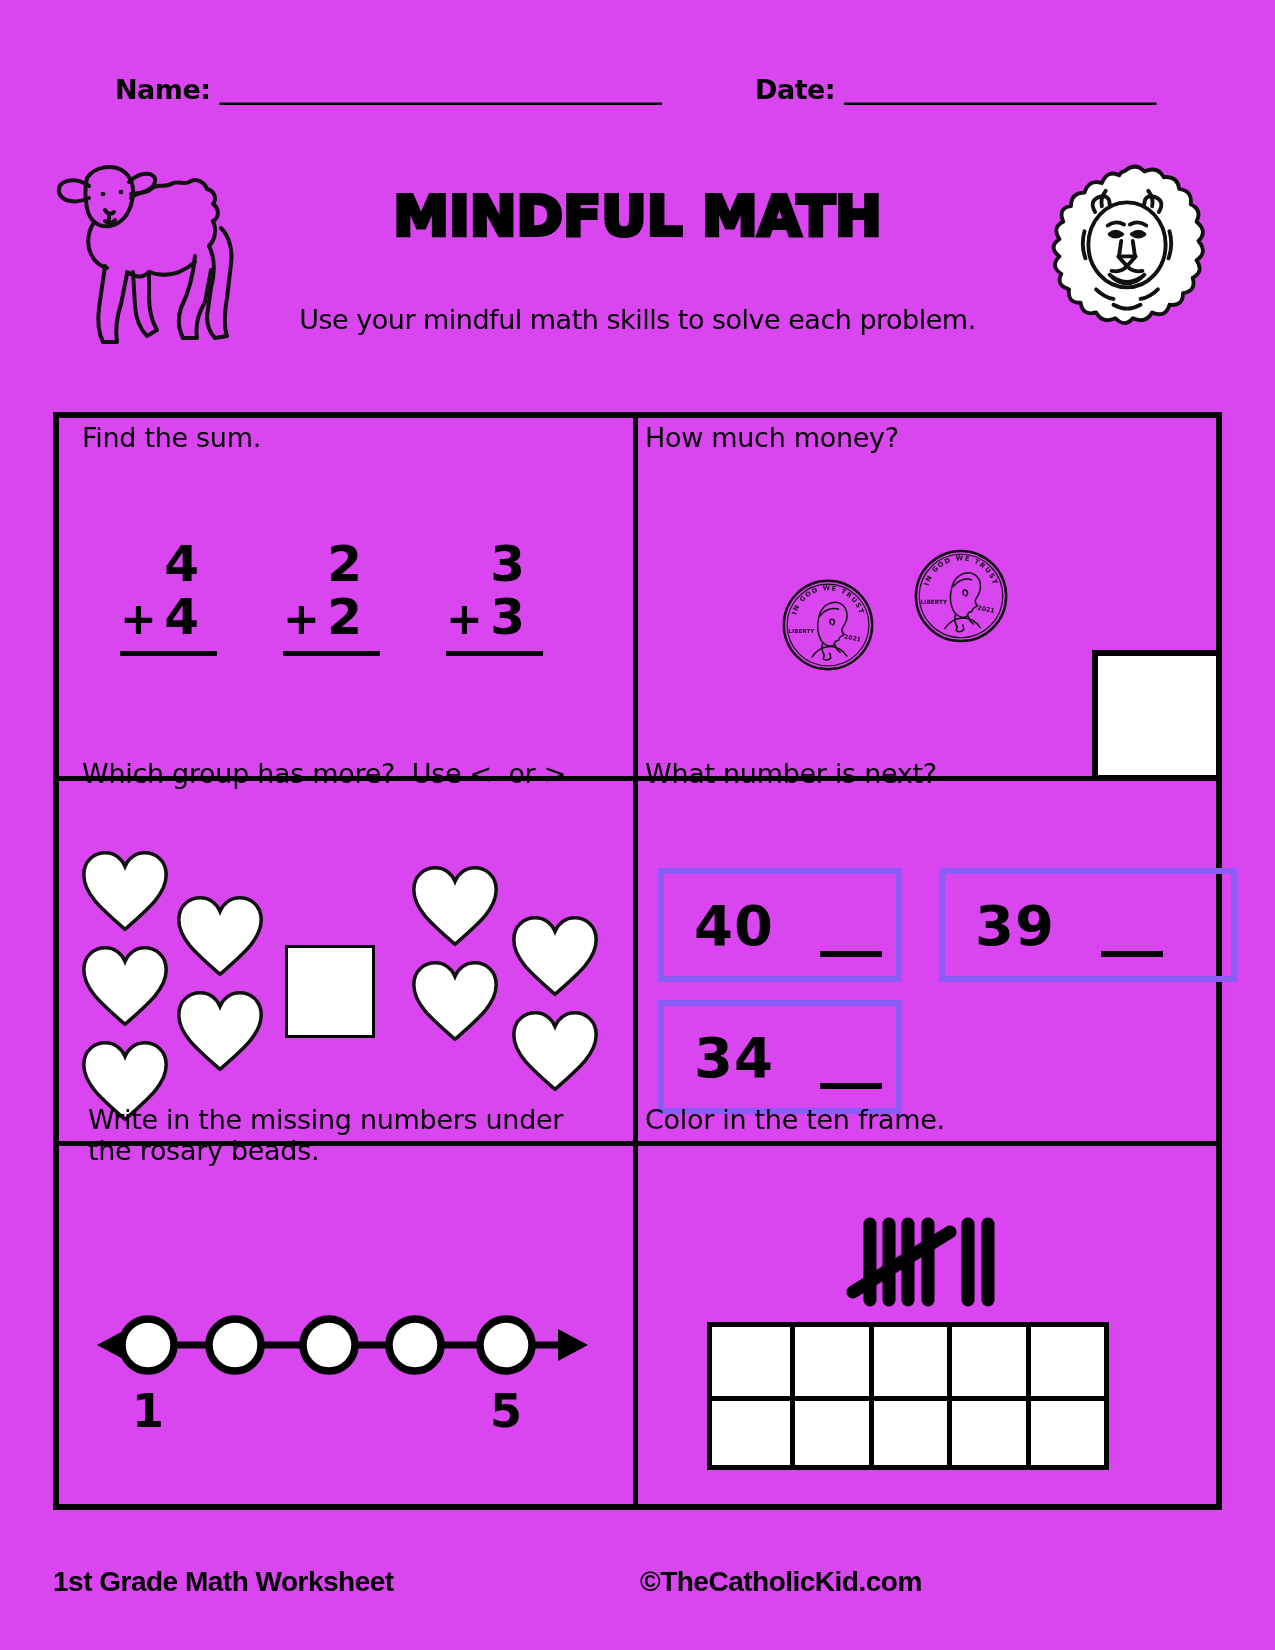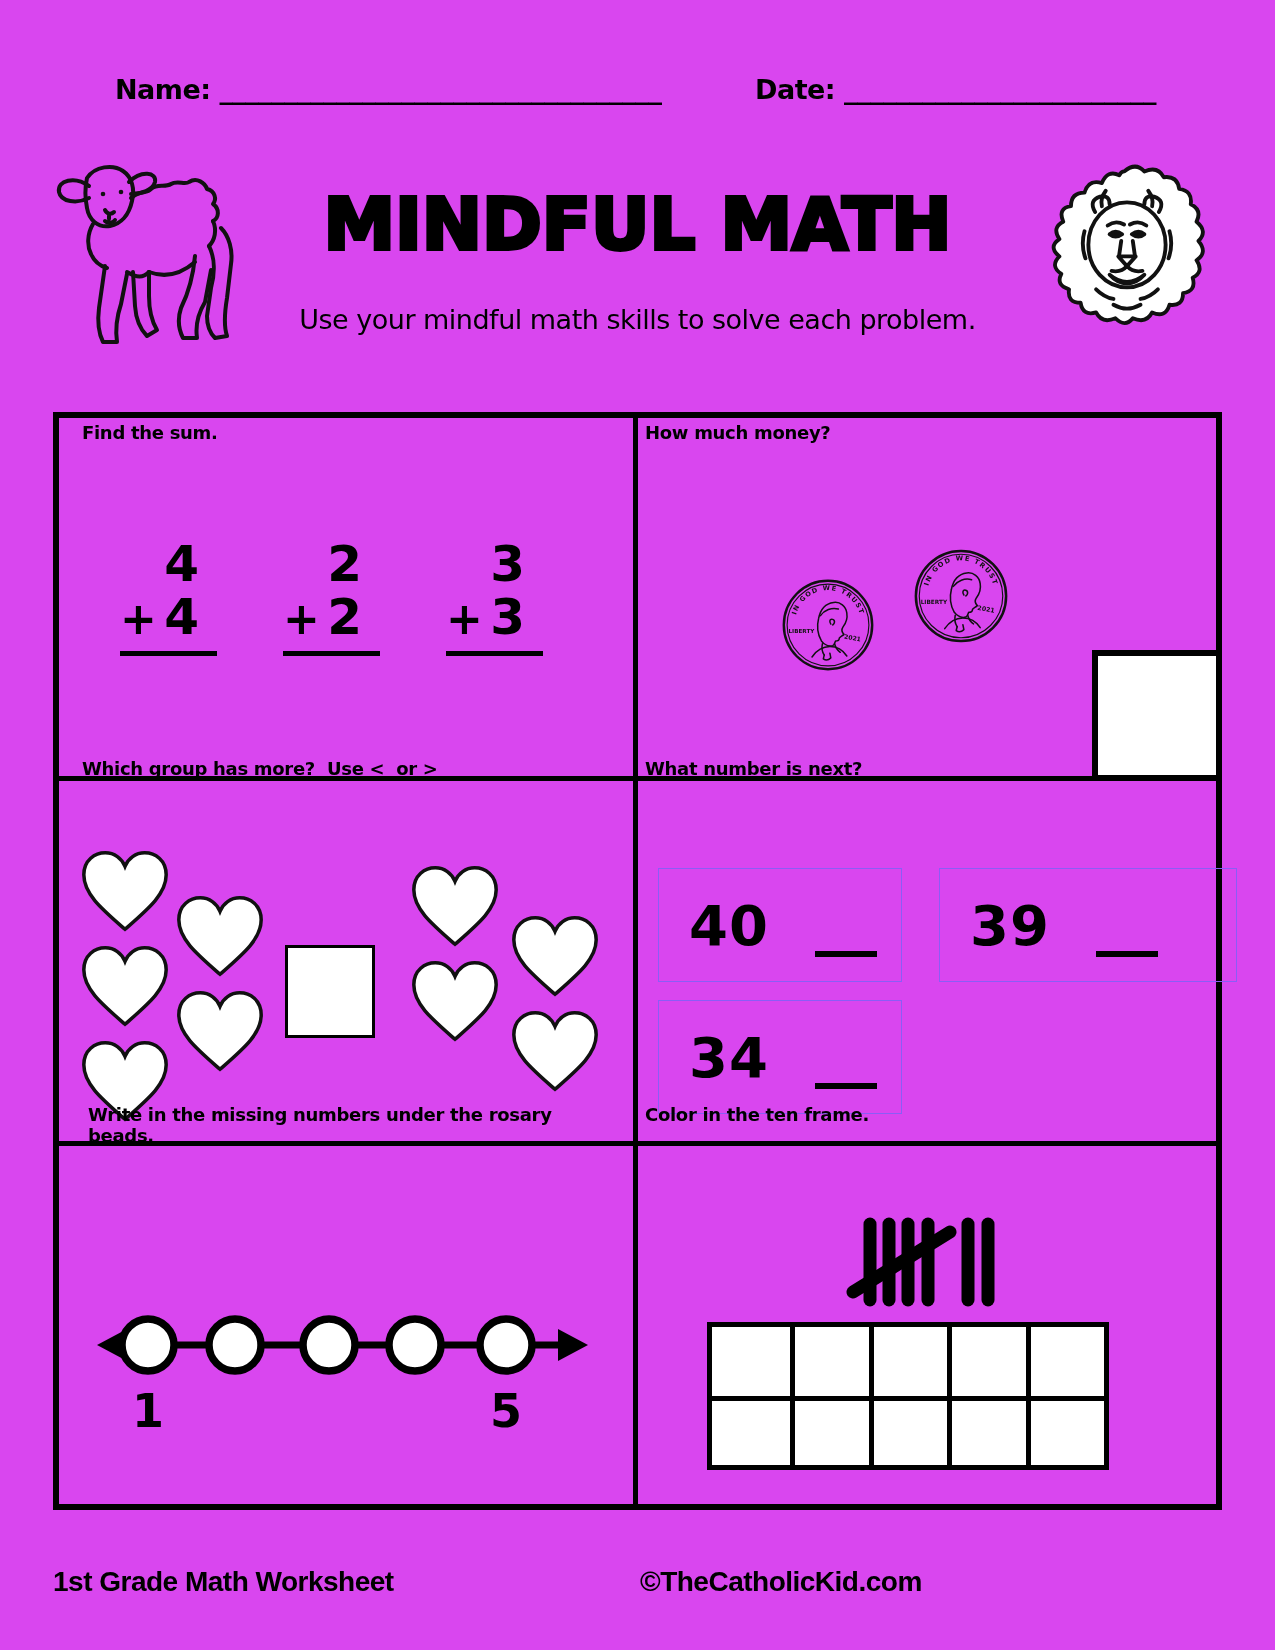--- a/index.html
+++ b/index.html
@@ -1,42 +1,42 @@
 <!DOCTYPE html>
 <html><head>
 <meta charset="utf-8">
 <style>
   html,body{margin:0;padding:0;background:#fff}
   .page{position:relative;width:1275px;height:1650px;background:#d946ef;overflow:hidden;
         font-family:"DejaVu Sans",sans-serif;color:#000}
   .abs{position:absolute}
   
   .topline{position:absolute;font-size:27px;font-weight:800;letter-spacing:-.5px;white-space:pre}
-  .title{position:absolute;left:0;width:1275px;text-align:center;font-size:72px;font-weight:800;
+  .title{position:absolute;left:0;width:1275px;text-align:center;font-size:56px;font-weight:800;
          letter-spacing:0px;-webkit-text-stroke:4px #000;line-height:1}
   .subtitle{position:absolute;left:0;width:1275px;text-align:center;font-size:27px;font-weight:500;
             letter-spacing:-.5px}
   
   .grid{position:absolute;left:53px;top:412px;width:1169px;height:1098px;border:6px solid #000;box-sizing:border-box}
   .vline,.hline{position:absolute;background:#000}
-  .prompt{position:absolute;font-size:18px;font-weight:700;letter-spacing:-.3px;white-space:pre-wrap}
+  .prompt{position:absolute;font-size:27px;font-weight:400;letter-spacing:-.3px;white-space:pre-wrap}
   
   .sumrow{position:absolute;left:120px;top:538px;display:flex;gap:66px}
   .prob{width:97px;font-size:50px;font-weight:700;border-bottom:5px solid #000;padding-bottom:8px}
   .prob .top{text-align:right;padding-right:18px;line-height:1.05}
   .prob .bot{display:flex;justify-content:space-between;align-items:baseline;line-height:1.05}
   .prob .bot .op{font-size:44px}
   .prob .bot .addend{padding-right:18px}
   
   .answer-box{position:absolute;left:1092px;top:650px;width:130px;height:131px;border:6px solid #000;box-sizing:border-box;background:#fff}
   
   .heart{position:absolute;width:100px;height:95px}
   .cmp-box{position:absolute;left:285px;top:945px;width:90px;height:93px;border:3px solid #000;box-sizing:border-box;background:#fff}
   
-  .numbox{position:absolute;border:1px solid #8b5cf6;box-sizing:border-box;display:flex;align-items:center}
+  .numbox{position:absolute;border:6px solid #8b5cf6;box-sizing:border-box;display:flex;align-items:center}
   .numbox .num{font-size:56px;font-weight:700;margin-left:30px;letter-spacing:1px}
   .numbox .answer-blank{width:62px;border-bottom:6px solid #000;height:58px;margin-left:46px}
   
   .beadlabel{position:absolute;width:44px;text-align:center;font-size:46px;font-weight:600}
   
   .tenframe{position:absolute;left:707px;top:1322px;width:402px;height:148px;border:5px solid #000;box-sizing:border-box;
             display:grid;grid-template-columns:repeat(5,1fr);grid-template-rows:1fr 1fr;background:#fff}
   .tenframe>div{border-left:5px solid #000;border-top:5px solid #000}
   .tenframe>div:nth-child(-n+5){border-top:none}
   .tenframe>div:nth-child(5n+1){border-left:none}

